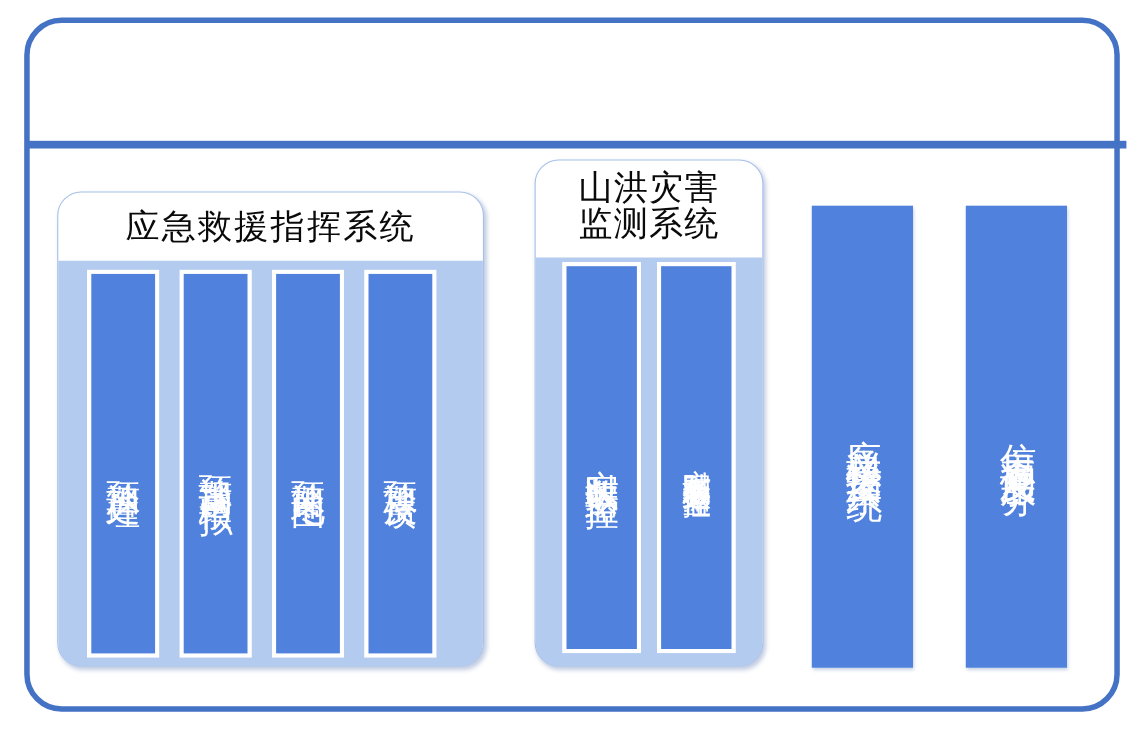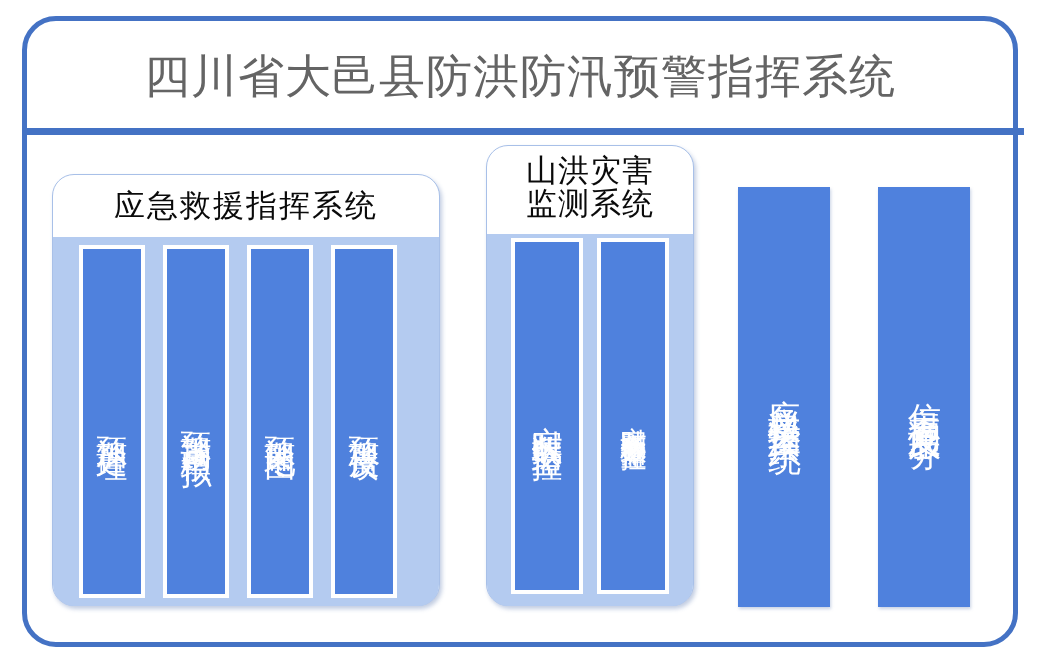--- a/index.html
+++ b/index.html
@@ -129,23 +129,20 @@
   #panel-monitor .panel-title { top: 8px; font-size: 31px; letter-spacing: 1px; line-height: 1.08; }
   #panel-monitor .panel-body  { top: 88px; height: 372px; }
 </style>
 </head>
 <body>
 
 <div id="stage">
 
   <div class="outer-frame"></div>
 
-  <div class="header-band">
-    <div class="app-title">四川省大邑县防洪防汛预警指挥系统</div>
-  </div>
   <div class="title-rule"></div>
 
   <div class="panel" id="panel-warning">
     <div class="panel-body"></div>
     <div class="panel-title">应急救援指挥系统</div>
 
     <div class="vbar" style="left:26px; top:70px; width:66px; height:353px;">
       <span class="vbar-label" style="font-size:31px;">预警处理</span>
     </div>
 

